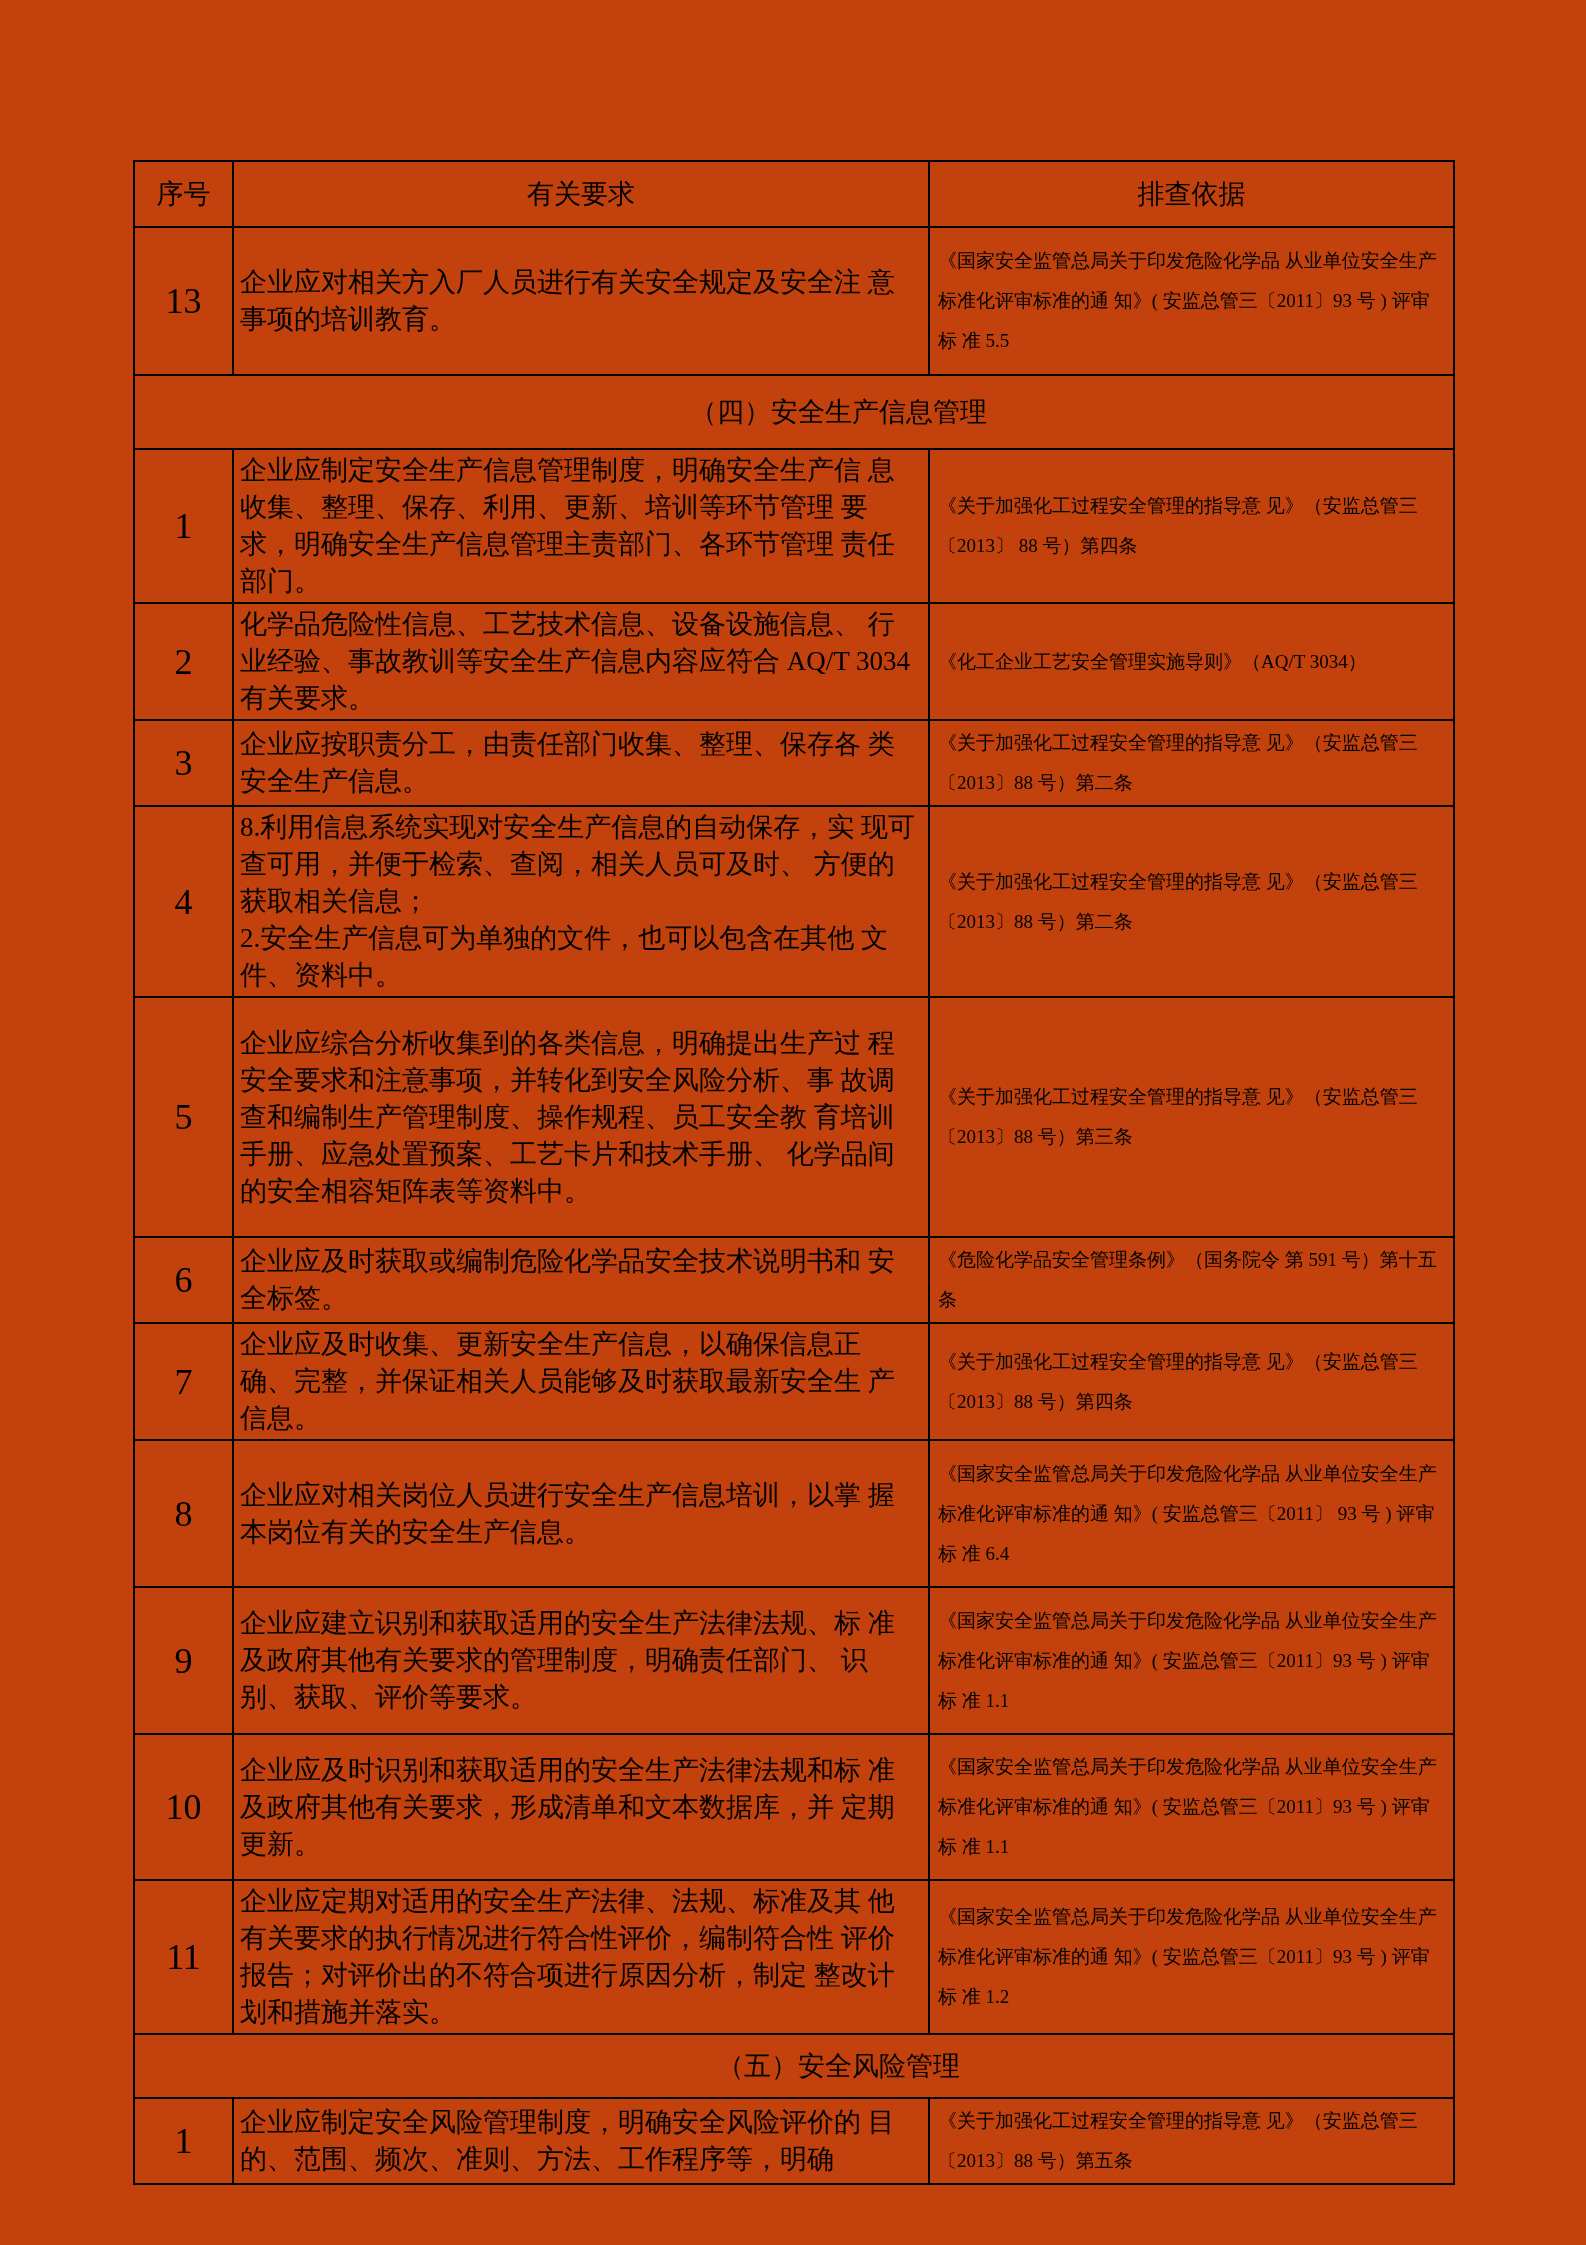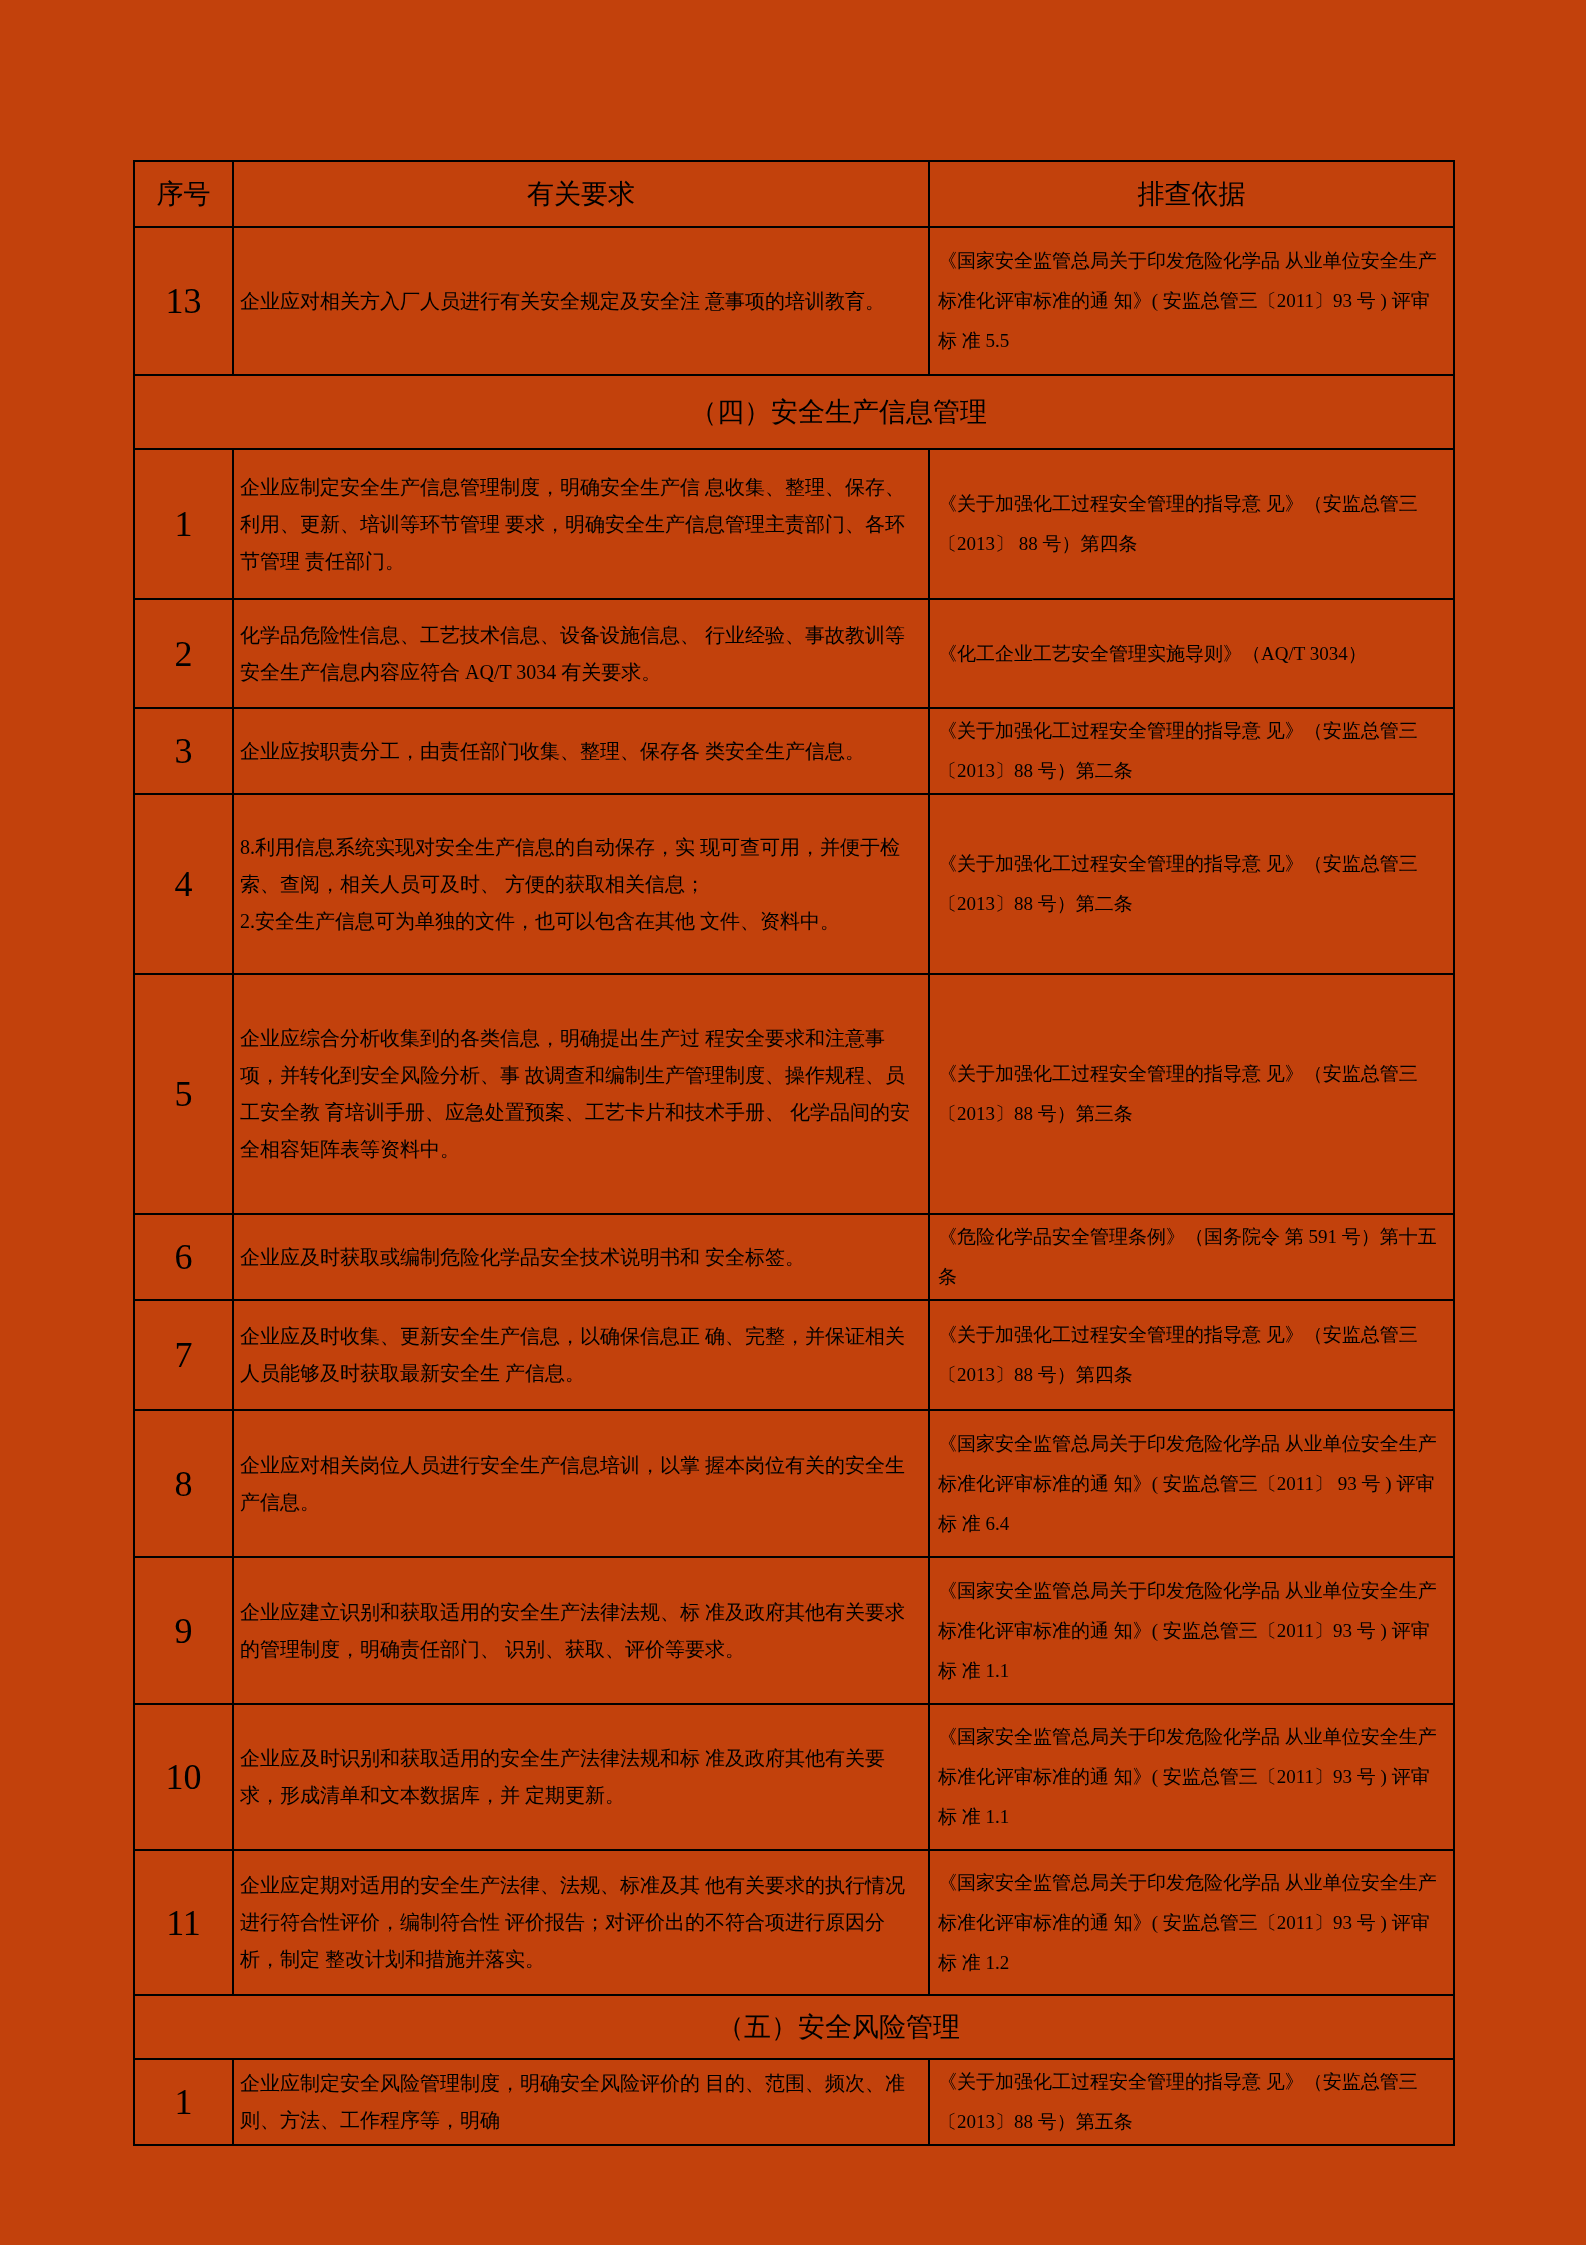--- a/index.html
+++ b/index.html
@@ -24,21 +24,21 @@
     font-size:27px; font-weight:normal;
     text-align:center; vertical-align:middle;
     height:62px;
   }
   td.num-cell {
     text-align:center; vertical-align:middle;
     font-size:36px;
   }
   td.content-cell {
     padding:2px 8px 2px 6px;
-    font-size:20px; line-height:37px;
+    font-size:27px; line-height:37px;
     vertical-align:middle;
     white-space:pre-line;
     text-align:left;
   }
   td.basis-cell {
     padding:2px 6px 2px 8px;
     font-size:19px; line-height:40px;
     vertical-align:middle;
     text-align:left;
     margin-top:32px;

